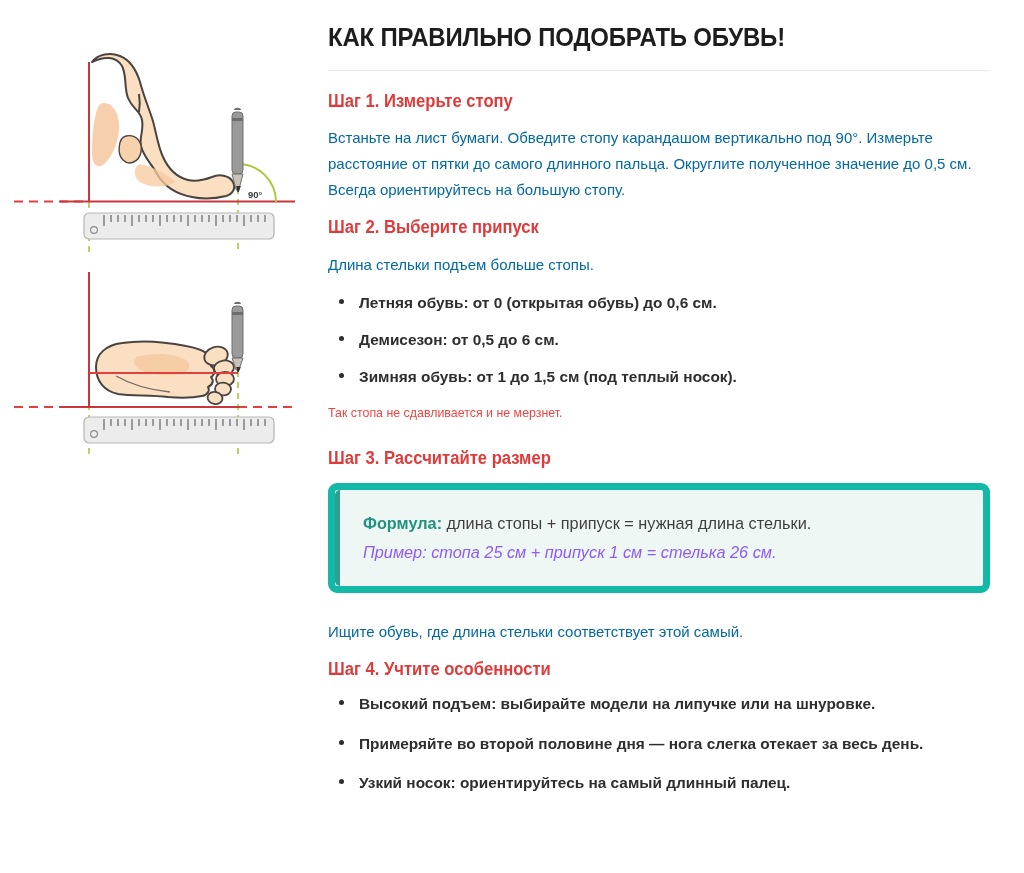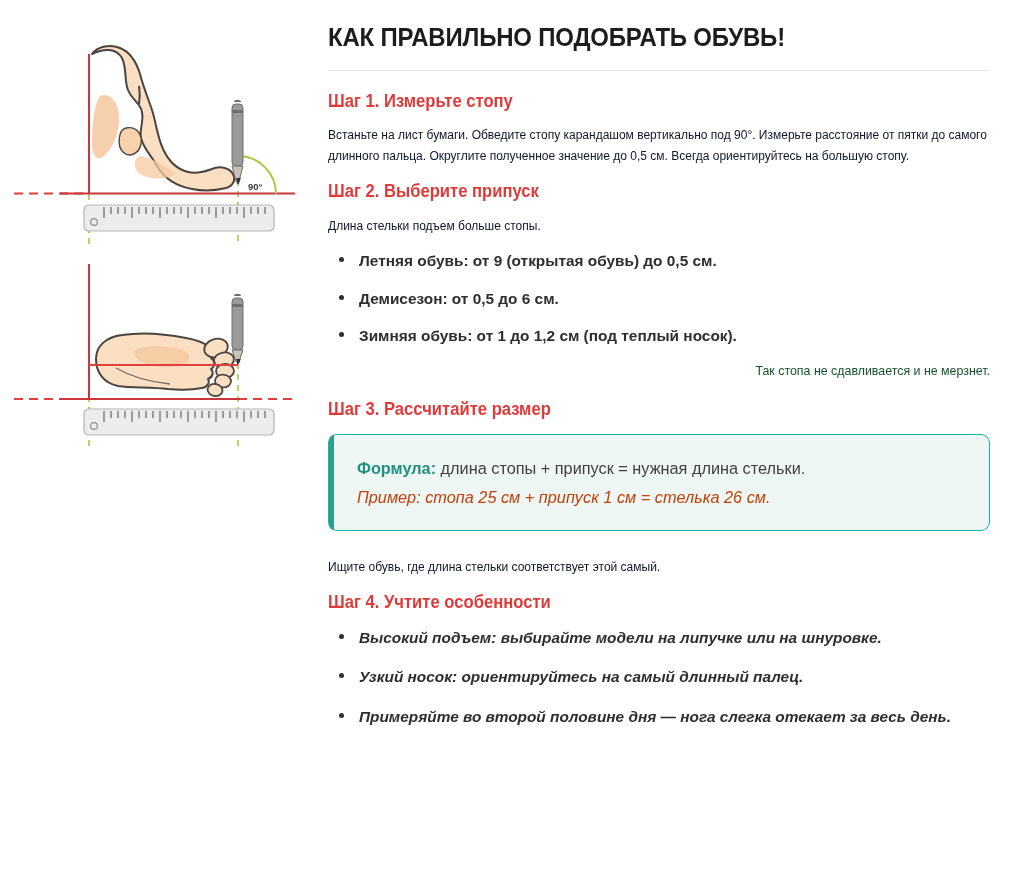--- a/index.html
+++ b/index.html
@@ -9,21 +9,21 @@
     background:#ffffff;
     font-family:"Liberation Sans","DejaVu Sans",sans-serif;
     color:#3c3c3c;
     overflow:hidden;
   }
   .page{display:flex;width:1024px;height:873px;box-sizing:border-box;}
 
   
   .figures{
     width:320px;flex:0 0 320px;
-    padding:6px 0 0 0;
+    padding:14px 0 0 0;
     box-sizing:border-box;
   }
   .fig{display:block;}
 
   
   .content{
     flex:1 1 auto;
     padding:22px 34px 12px 8px;
     box-sizing:border-box;
   }
@@ -45,23 +45,23 @@
     font-size:17.5px;
     font-weight:bold;
     color:#e03a3a;
     margin:0 0 13px 0;
     line-height:1.25;
     transform:scaleX(0.95);
     transform-origin:left center;
   }
   .step-3{margin-bottom:17px;}
   p.body{
-    font-size:12px;
+    font-size:15px;
     line-height:1.72;
-    color:#0f172a;
+    color:#0369a1;
     margin:0 0 14px 0;
   }
   p.lead{margin:0 0 14px 0;}
   ul.bullets{
     list-style:none;
     margin:0 0 6px 0;
     padding:0;
   }
   ul.bullets li{
     position:relative;
@@ -75,29 +75,28 @@
   ul.bullets li:before{
     content:"";
     position:absolute;
     left:11px;top:7px;
     width:5px;height:5px;
     border-radius:50%;
     background:#2e2e2e;
   }
   .note{
     font-size:12.4px;
-    color:#14532d;
-    margin:4px 0 18px 0;
+    color:#ef4444;
+    margin:4px 0 26px 0;
     line-height:1.5;
-    text-align:right;
   }
   .callout{
     position:relative;
     background:#eff7f4;
-    border:1px solid #14b8a6;
+    border:7px solid #14b8a6;
     border-radius:9px;
     padding:20px 26px 20px 28px;
     margin:0 0 26px 0;
     box-sizing:border-box;
   }
   .callout:before{
     content:"";
     position:absolute;
     left:0;top:0;bottom:0;
     width:5px;
@@ -107,26 +106,26 @@
   .callout .line1{
     font-size:16.3px;
     color:#3f3f3f;
     line-height:1.62;
     margin:0 0 3px 0;
   }
   .callout .line1 b{color:#22917f;font-weight:bold;}
   .callout .line2{
     font-size:16.3px;
     font-style:italic;
-    color:#c2410c;
+    color:#8b5cf6;
     line-height:1.62;
     margin:0;
   }
   .after-callout{margin:0 0 26px 0;}
-  .step4 ul.bullets li{margin-bottom:17px;font-style:italic;}
+  .step4 ul.bullets li{margin-bottom:17px;}
 </style>
 </head>
 <body>
 
 <div class="page">
 
   <div class="figures">
 
     <svg class="fig" width="320" height="250" viewBox="0 0 320 250" xmlns="http://www.w3.org/2000/svg">
 
@@ -281,41 +280,41 @@
 
     <section>
       <h2 class="step">Шаг 1. Измерьте стопу</h2>
       <p class="body">Встаньте на лист бумаги. Обведите стопу карандашом вертикально под 90°. Измерьте расстояние от пятки до самого длинного пальца. Округлите полученное значение до 0,5 см. Всегда ориентируйтесь на большую стопу.</p>
     </section>
 
     <section>
       <h2 class="step">Шаг 2. Выберите припуск</h2>
       <p class="body lead">Длина стельки подъем больше стопы.</p>
       <ul class="bullets">
-        <li>Летняя обувь: от 9 (открытая обувь) до 0,5 см.</li>
+        <li>Летняя обувь: от 0 (открытая обувь) до 0,6 см.</li>
         <li>Демисезон: от 0,5 до 6 см.</li>
-        <li>Зимняя обувь: от 1 до 1,2 см (под теплый носок).</li>
+        <li>Зимняя обувь: от 1 до 1,5 см (под теплый носок).</li>
       </ul>
       <p class="note">Так стопа не сдавливается и не мерзнет.</p>
     </section>
 
     <section>
       <h2 class="step step-3">Шаг 3. Рассчитайте размер</h2>
       <div class="callout">
         <p class="line1">
           <b>Формула:</b><span> длина стопы + припуск = нужная длина стельки.</span>
         </p>
         <p class="line2">Пример: стопа 25 см + припуск 1 см = стелька 26 см.</p>
       </div>
       <p class="body after-callout">Ищите обувь, где длина стельки соответствует этой самый.</p>
     </section>
 
     <section class="step4">
       <h2 class="step">Шаг 4. Учтите особенности</h2>
       <ul class="bullets">
         <li>Высокий подъем: выбирайте модели на липучке или на шнуровке.</li>
+        <li>Примеряйте во второй половине дня — нога слегка отекает за весь день.</li>
         <li>Узкий носок: ориентируйтесь на самый длинный палец.</li>
-        <li>Примеряйте во второй половине дня — нога слегка отекает за весь день.</li>
       </ul>
     </section>
 
   </div>
 </div>
 
 </body></html>

